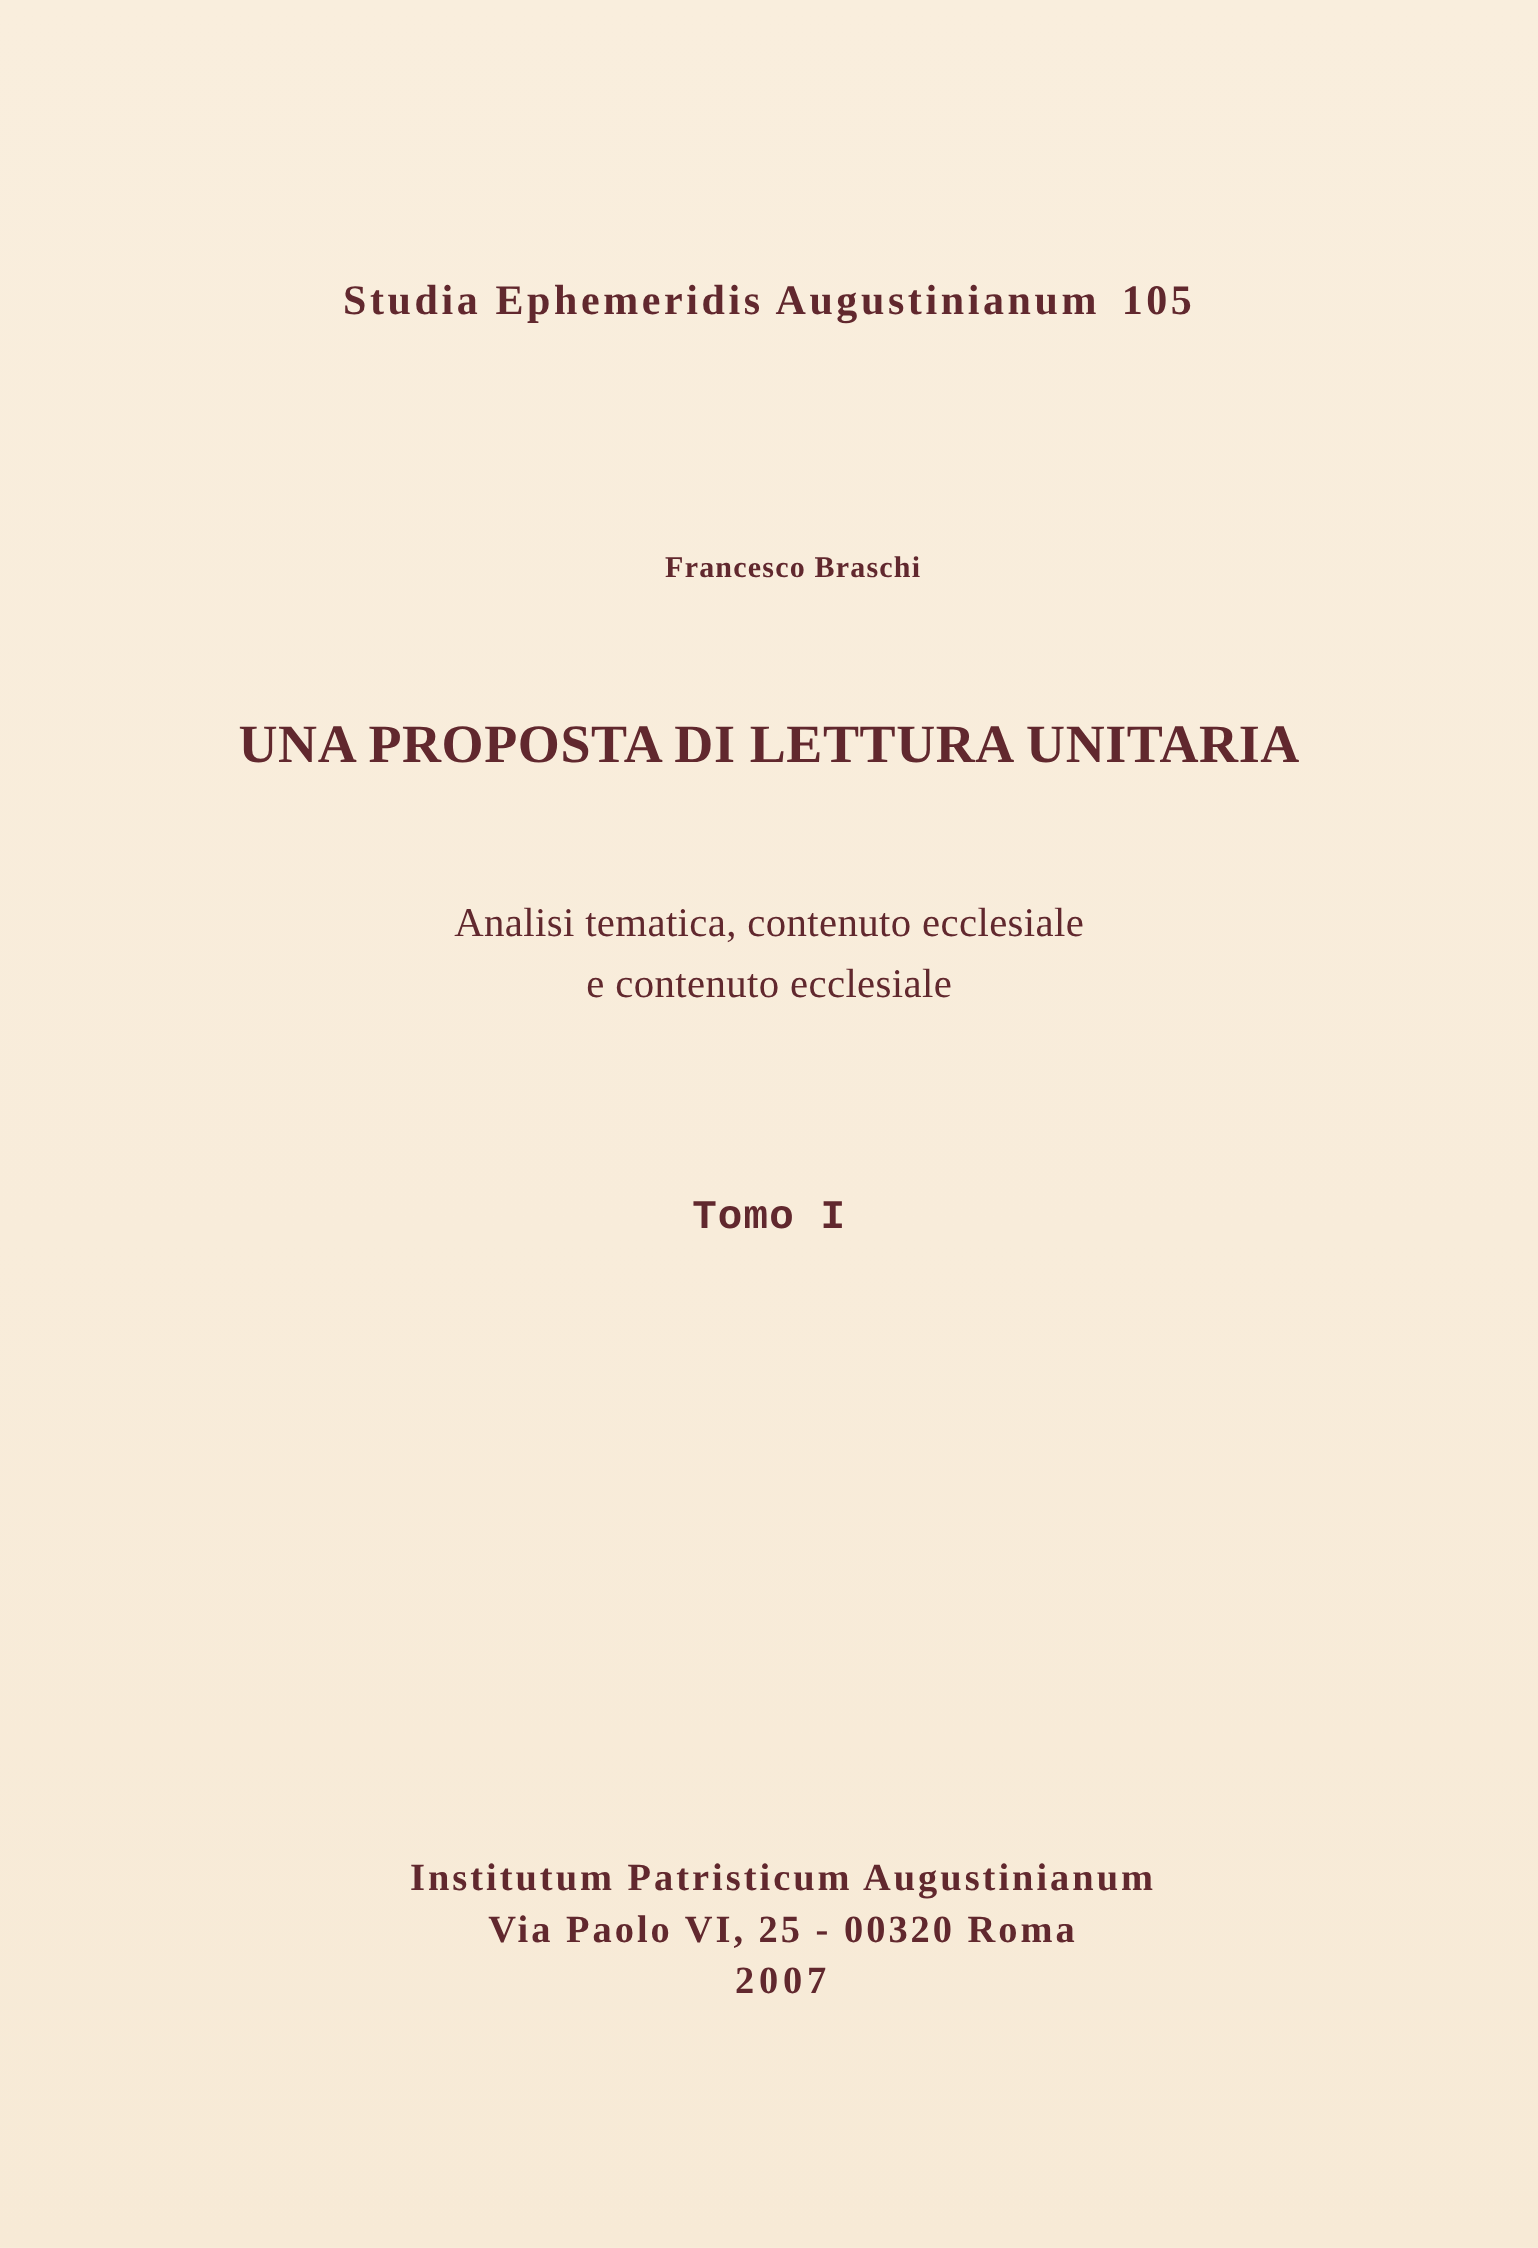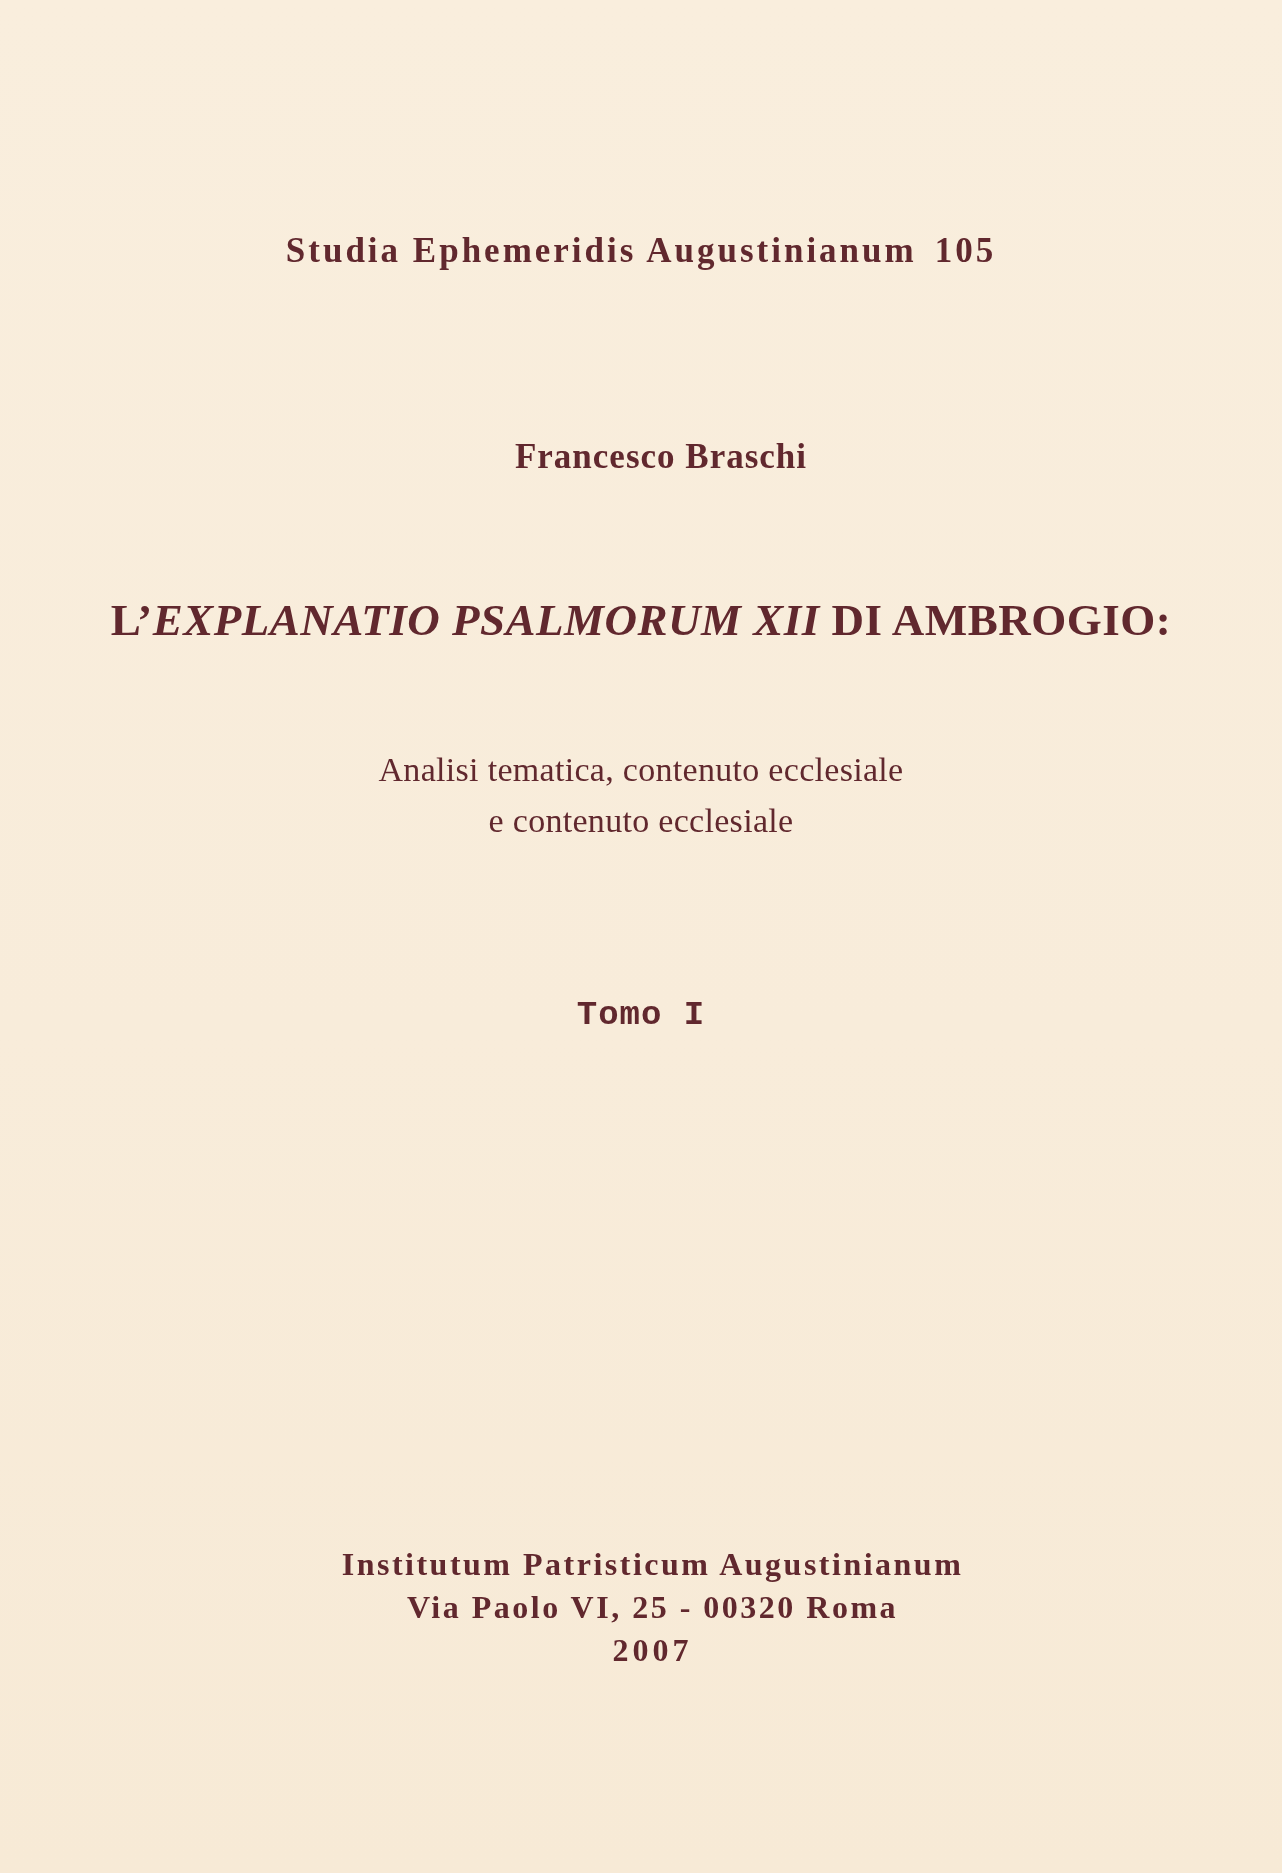--- a/index.html
+++ b/index.html
@@ -28,22 +28,22 @@
     text-align: center;
   }
   .series {
     top: 231px;
     font-size: 35px;
     font-weight: bold;
     letter-spacing: 3px;
   }
   .series .num { margin-left: 18px; margin-top: 36px; }
   .author {
-    top: 437px;
-    font-size: 35px;
+    top: 460px;
+    font-size: 25px;
     font-weight: bold;
     letter-spacing: 1px;
     padding-left: 40px;
   }
   .title {
     top: 588px;
     font-size: 45px;
     font-weight: bold;
     line-height: 65px;
     letter-spacing: 0.5px;
@@ -81,21 +81,21 @@
 
 <div class="page">
 
   <div class="line series">
     <span>Studia Ephemeridis Augustinianum</span><span class="num">105</span>
   </div>
 
   <div class="line author">Francesco Braschi</div>
 
   <div class="line title">
-    <div><span>L’</span><span class="t-italic">EXPLANATIO PSALMORUM XII</span><span class="t-suffix">DI AMBROGIO:</span></div>
+    <div>UNA PROPOSTA DI LETTURA UNITARIA</div>
   </div>
 
   <div class="line subtitle">
     <div>Analisi tematica, contenuto ecclesiale</div>
     <div>e contenuto ecclesiale</div>
   </div>
 
   <div class="line volume">Tomo I</div>
 
   <div class="line imprint">

